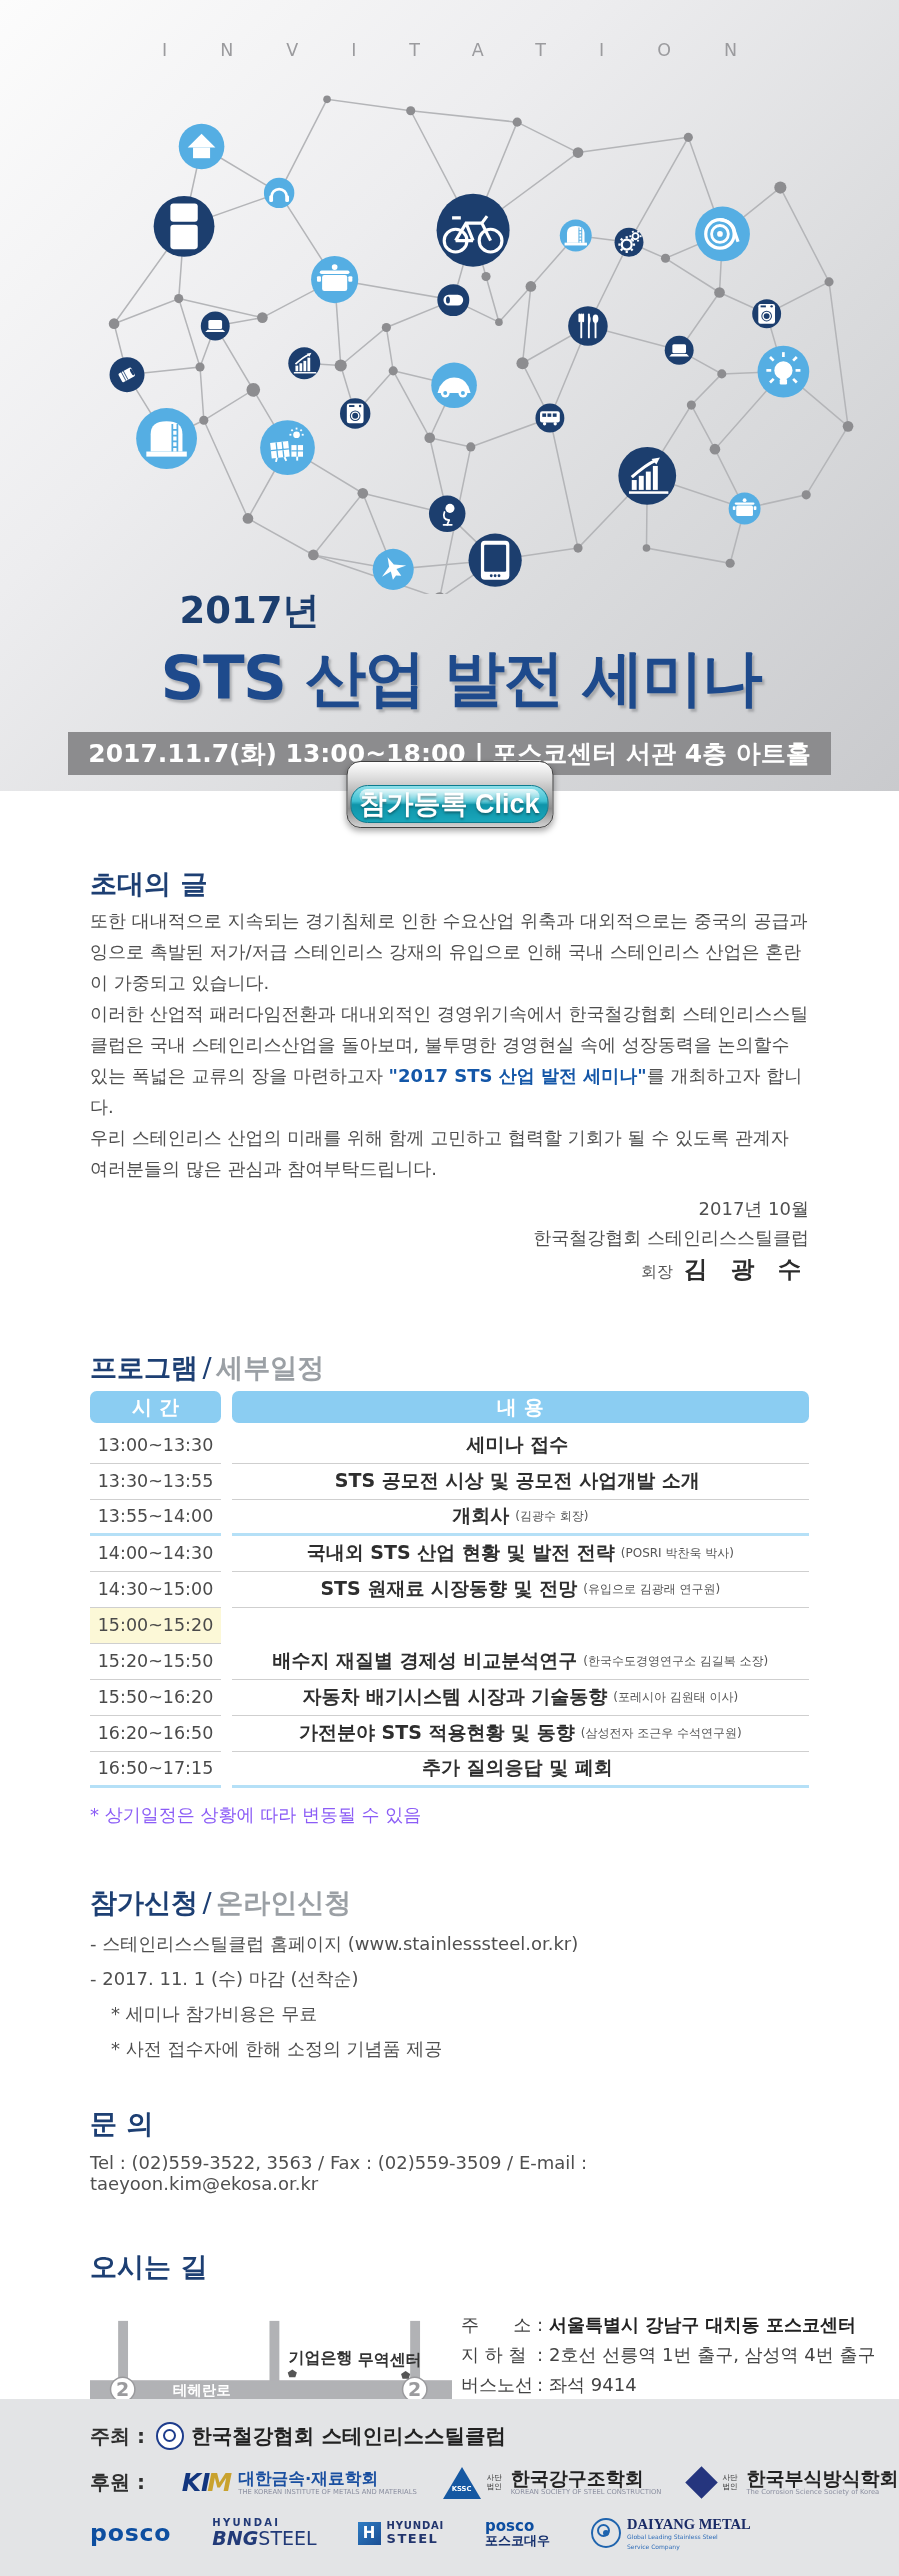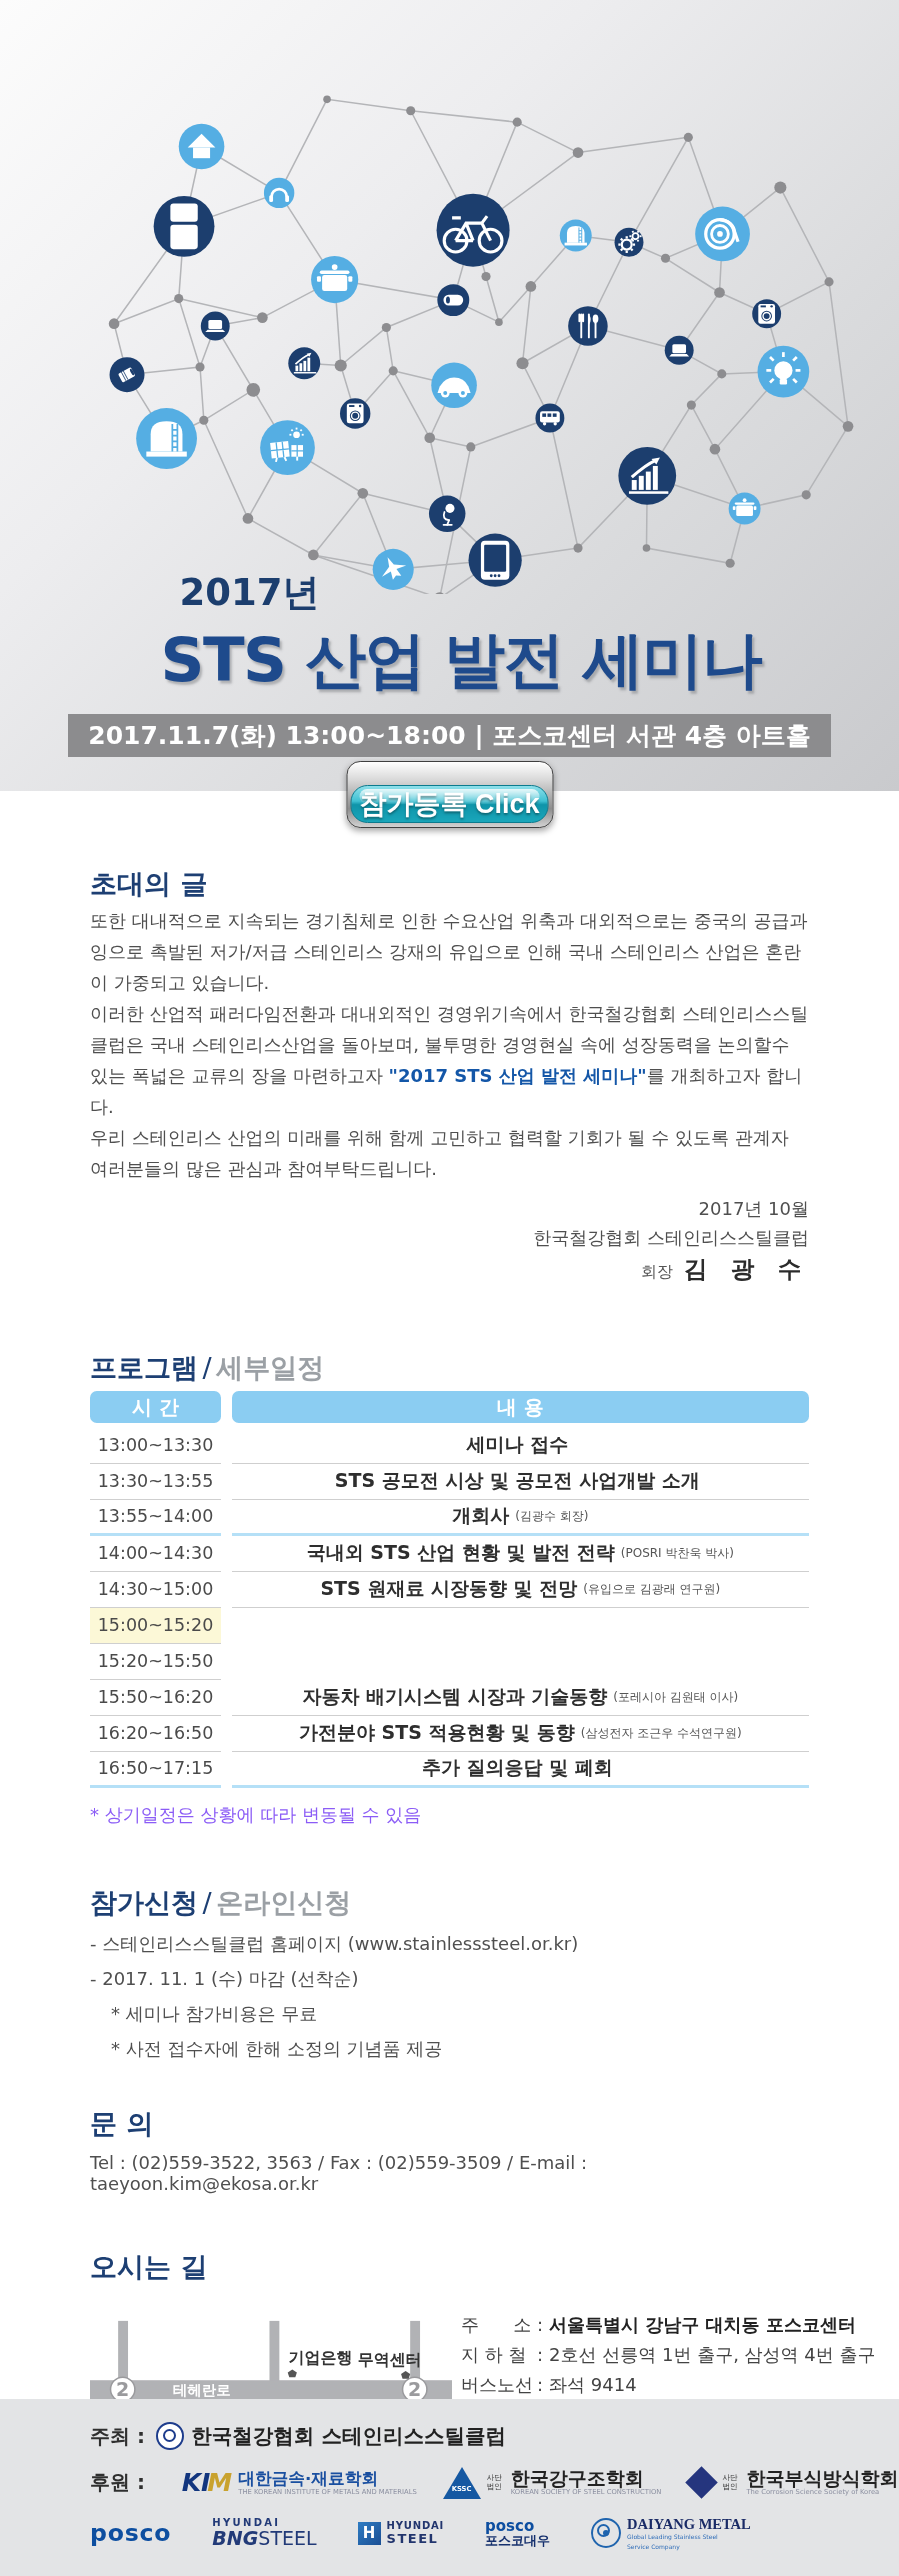--- a/index.html
+++ b/index.html
@@ -4,21 +4,21 @@
 <style>
   html,body{margin:0;padding:0;background:#fff;}
   .page{position:relative;width:899px;height:2576px;background:#fff;overflow:hidden;
         font-family:"DejaVu Sans","Liberation Sans",sans-serif;color:#444;}
   
   .hero{position:relative;width:899px;height:791px;
         background:linear-gradient(135deg,#fcfcfc 0%,#ededef 35%,#dadbdd 68%,#c9cacd 100%);}
   .invitation{position:absolute;top:40px;left:0;width:100%;text-align:center;
         font-size:17.5px;font-weight:400;color:#9b9b9e;letter-spacing:53px;padding-left:53px;box-sizing:border-box;}
   .net{position:absolute;top:61px;left:0;}
-  .hero-text{position:absolute;left:0;top:568px;width:100%;text-align:center;}
+  .hero-text{position:absolute;left:0;top:586px;width:100%;text-align:center;}
   .hero-year{width:540px;margin:0 auto;text-align:left;font-size:37px;font-weight:700;color:#1c3e6e;}
   .hero-title{width:578px;margin:1.5px auto 0;text-align:left;font-size:61px;font-weight:700;color:#1e4a8c;
         letter-spacing:-1.5px;white-space:nowrap;text-shadow:2.3px 3px 2.3px rgba(110,112,118,.45);}
   .hero-datebar{display:inline-block;margin-top:12px;background:#8c8c8e;color:#fff;
         font-size:25px;font-weight:700;padding:5.3px 20px;white-space:nowrap;}
   
   .reg-btn{position:absolute;top:761px;left:50%;transform:translateX(-50%);
         width:207px;height:67px;border-radius:13.7px;border:1.5px solid #3f3f3f;cursor:pointer;
         background:linear-gradient(180deg,#ffffff 0%,#d8d8d8 28%,#8d8d8d 72%,#d2d2d2 100%);
         box-shadow:0 3px 6px rgba(0,0,0,.35);padding:0;}
@@ -118,20 +118,21 @@
         background:#1f64ae;}
   .dy-main{font-size:14.5px;font-weight:700;color:#1a2b66;font-family:"Liberation Serif","DejaVu Serif",serif;}
   .dy-sub{font-size:6px;color:#2f6db8;line-height:7.6px;margin-top:1.5px;}
 </style>
 </head>
 <body>
 
 <div class="page">
 
   <div class="hero">
+    <div class="invitation">INVITATION</div>
 
     <svg class="net" width="899" height="533" viewBox="0 40 1182 700">
       <g stroke="#b4b5b8" stroke-width="2" fill="none">
         <path d="M265 152 L242 257 L367 213 L265 152 M367 213 L430 90 L540 105 L680 120 L760 160 L622 262 M540 105 L622 262 M680 120 L622 262"></path>
         <path d="M242 257 L235 352 L150 385 L167 452 L263 442 L235 352 M263 442 L268 512 L219 536 M167 452 L219 536 M150 385 L242 257"></path>
         <path d="M235 352 L345 377 L283 388 M345 377 L440 327 L367 213 M440 327 L448 440 L400 437 M283 388 L263 442 M283 388 L333 472 L268 512 M333 472 L378 548 L326 641 L412 689 L477 608 L378 548 M326 641 L268 512"></path>
         <path d="M440 327 L596 354 L622 262 M596 354 L508 390 L448 440 M508 390 L517 447 L467 503 L448 440 M517 447 L565 535 L597 466 L517 447 M565 535 L588 635 L477 608 M588 635 L651 696 L517 708 L477 608 M517 708 L412 689"></path>
         <path d="M622 262 L639 323 L656 383 L596 354 M656 383 L698 336 L757 269 M698 336 L687 437 L723 509 L619 547 L565 535 M619 547 L578 746 L651 696 M578 746 L412 689"></path>
         <path d="M757 269 L827 278 L875 299 L950 267 L905 140 L827 278 M905 140 L760 160 M950 267 L1026 206 M950 267 L946 344 L1008 372 L1090 330 L1026 206 M946 344 L875 299 M946 344 L893 420 L949 451 L1030 448 M893 420 L773 388 L687 437 M773 388 L723 509 M773 388 L827 278 M1008 372 L1030 448"></path>
         <path d="M949 451 L909 492 L851 585 M909 492 L940 550 L1030 448 M940 550 L979 628 L851 585 M979 628 L1060 610 L1115 520 L1030 448 M1115 520 L1090 330 M851 585 L760 680 L723 509 M760 680 L651 696 M851 585 L850 680 L960 700 L979 628"></path>
@@ -512,20 +513,24 @@
           <div class="cell body">
             <span class="rt">STS 원재료 시장동향 및 전망</span>
             <span class="rs">(유입으로 김광래 연구원)</span>
           </div>
         </div>
       <div class="prog-row coffee">
           <div class="cell time">15:00~15:20</div>
         </div>
       <div class="prog-row">
           <div class="cell time">15:20~15:50</div>
+          <div class="cell body">
+            <span class="rt">배수지 재질별 경제성 비교분석연구</span>
+            <span class="rs">(한국수도경영연구소 김길복 소장)</span>
+          </div>
         </div>
       <div class="prog-row">
           <div class="cell time">15:50~16:20</div>
           <div class="cell body">
             <span class="rt">자동차 배기시스템 시장과 기술동향</span>
             <span class="rs">(포레시아 김원태 이사)</span>
           </div>
         </div>
       <div class="prog-row">
           <div class="cell time">16:20~16:50</div>

